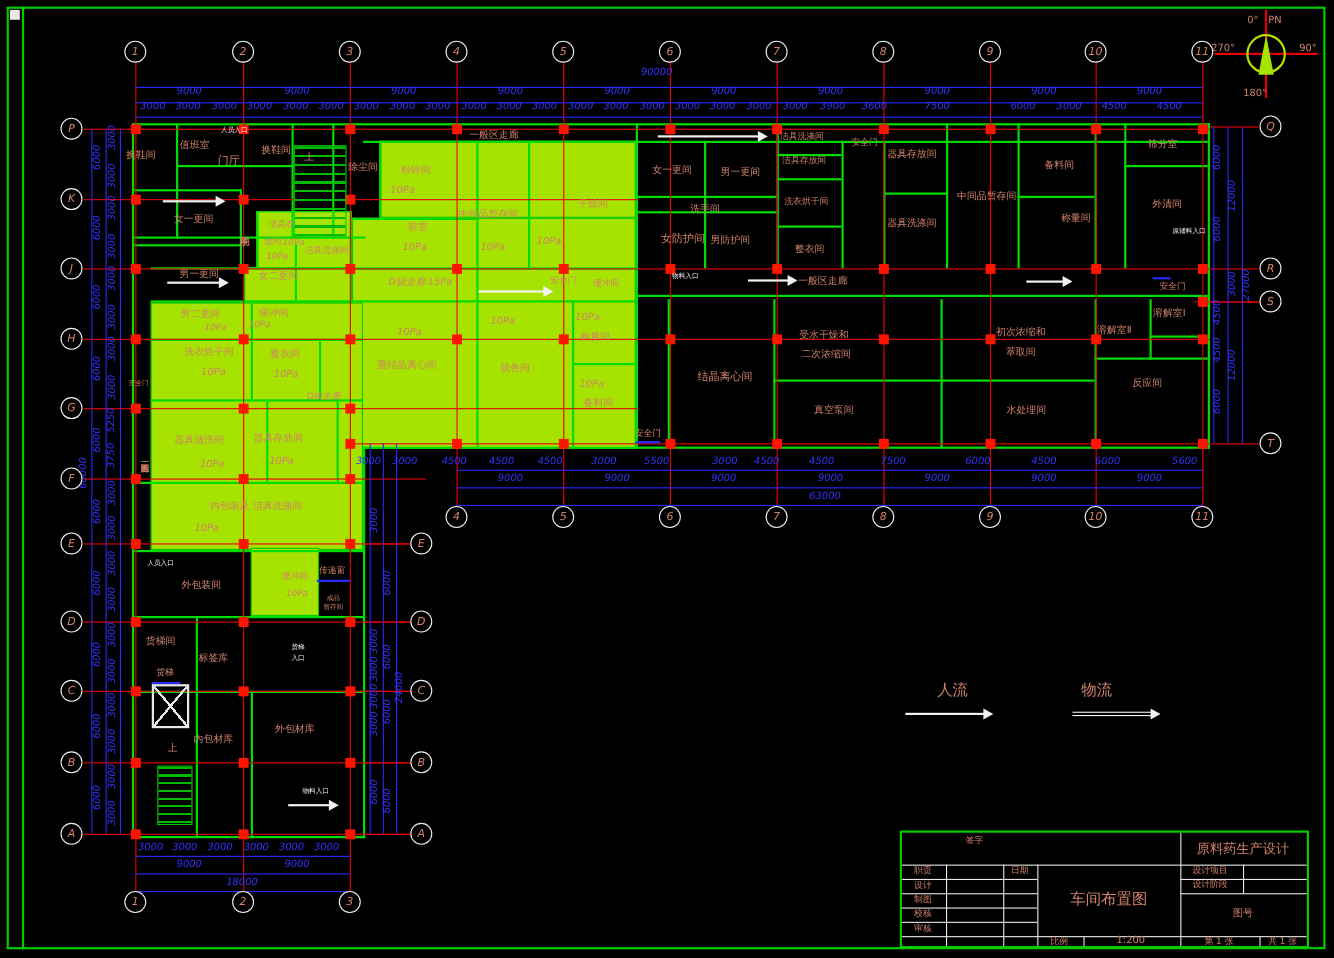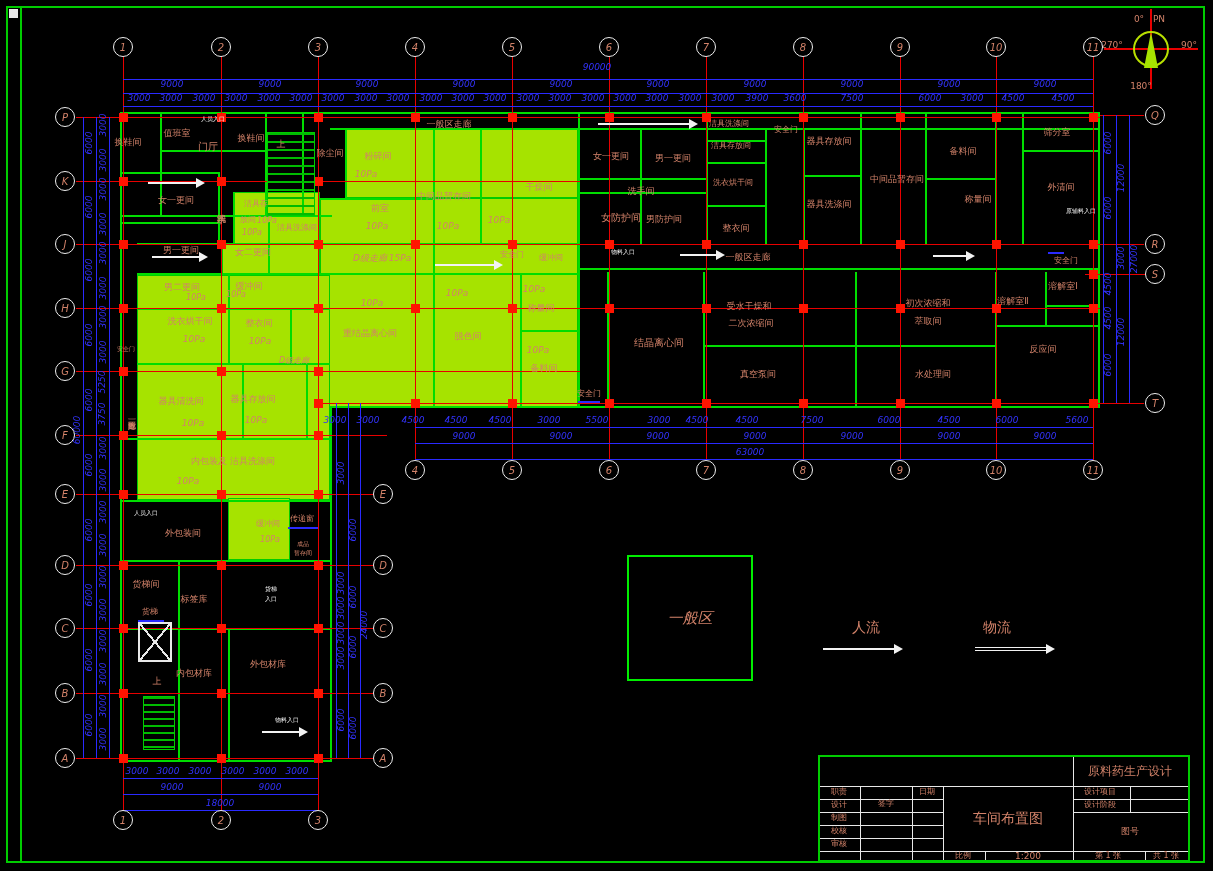--- a/index.html
+++ b/index.html
@@ -52,23 +52,20 @@
 <body>
 
 <div id="cv">
   <div id="frame-outer"></div>
   <div id="frame-line"></div>
   <div id="corner-sq"></div>
 
   <div id="north-circle"></div>
   <div id="north-needle"></div>
 
-  <div id="legend-g">
-    <span class="legend-text">一般区</span>
-  </div>
   <div class="flow-label" style="left:866px;top:628px">人流</div>
   <div class="flow-label" style="left:997px;top:628px">物流</div>
 
   <div id="tb"></div>
   <div id="stairs-top"></div>
   <div id="stairs-bottom"></div>
   <div id="elevator"></div>
 <div class="zone" style="left: 345px; top: 128px; width: 233px; height: 70px; position: absolute;"></div>
     <div class="zone" style="left: 320px; top: 198px; width: 258px; height: 210px; position: absolute;"></div>
     <div class="zone" style="left: 233px; top: 192px; width: 87px; height: 80px; position: absolute;"></div>
@@ -575,21 +572,21 @@
     <div class="dim r" style="left: 341px; top: 658px; font-size: 9px;">3000</div>
     <div class="dim r" style="left: 341px; top: 720px; font-size: 9px;">6000</div>
     <div class="dim r" style="left: 353px; top: 530px; font-size: 9px;">6000</div>
     <div class="dim r" style="left: 353px; top: 597px; font-size: 9px;">6000</div>
     <div class="dim r" style="left: 353px; top: 647px; font-size: 9px;">6000</div>
     <div class="dim r" style="left: 353px; top: 728px; font-size: 9px;">6000</div>
     <div class="dim r" style="left: 364px; top: 625px; font-size: 9px;">24000</div>
     <div class="lbl" style="left: 1130px; top: 771px; font-size: 12px; z-index: 7;">原料药生产设计</div>
     <div class="lbl" style="left: 1008px; top: 818px; font-size: 14px; z-index: 7;">车间布置图</div>
     <div class="lbl" style="left: 839px; top: 792px; font-size: 8px; z-index: 7;">职责</div>
-    <div class="lbl" style="left: 886px; top: 804px; font-size: 8px; z-index: 7;">签字</div>
+    <div class="lbl" style="left: 886px; top: 764px; font-size: 8px; z-index: 7;">签字</div>
     <div class="lbl" style="left: 927px; top: 792px; font-size: 8px; z-index: 7;">日期</div>
     <div class="lbl" style="left: 839px; top: 805px; font-size: 8px; z-index: 7;">设计</div>
     <div class="lbl" style="left: 839px; top: 818px; font-size: 8px; z-index: 7;">制图</div>
     <div class="lbl" style="left: 839px; top: 831px; font-size: 8px; z-index: 7;">校核</div>
     <div class="lbl" style="left: 839px; top: 844px; font-size: 8px; z-index: 7;">审核</div>
     <div class="lbl" style="left: 1100px; top: 792px; font-size: 8px; z-index: 7;">设计项目</div>
     <div class="lbl" style="left: 1100px; top: 805px; font-size: 8px; z-index: 7; font-family: Liberation Mono, monospace;">设计阶段</div>
     <div class="lbl" style="left: 1130px; top: 831px; font-size: 9px; z-index: 7;">图号</div>
     <div class="lbl" style="left: 963px; top: 856px; font-size: 8px; z-index: 7;">比例</div>
     <div class="lbl" style="left: 1028px; top: 856px; font-size: 9px; z-index: 7;">1:200</div>

